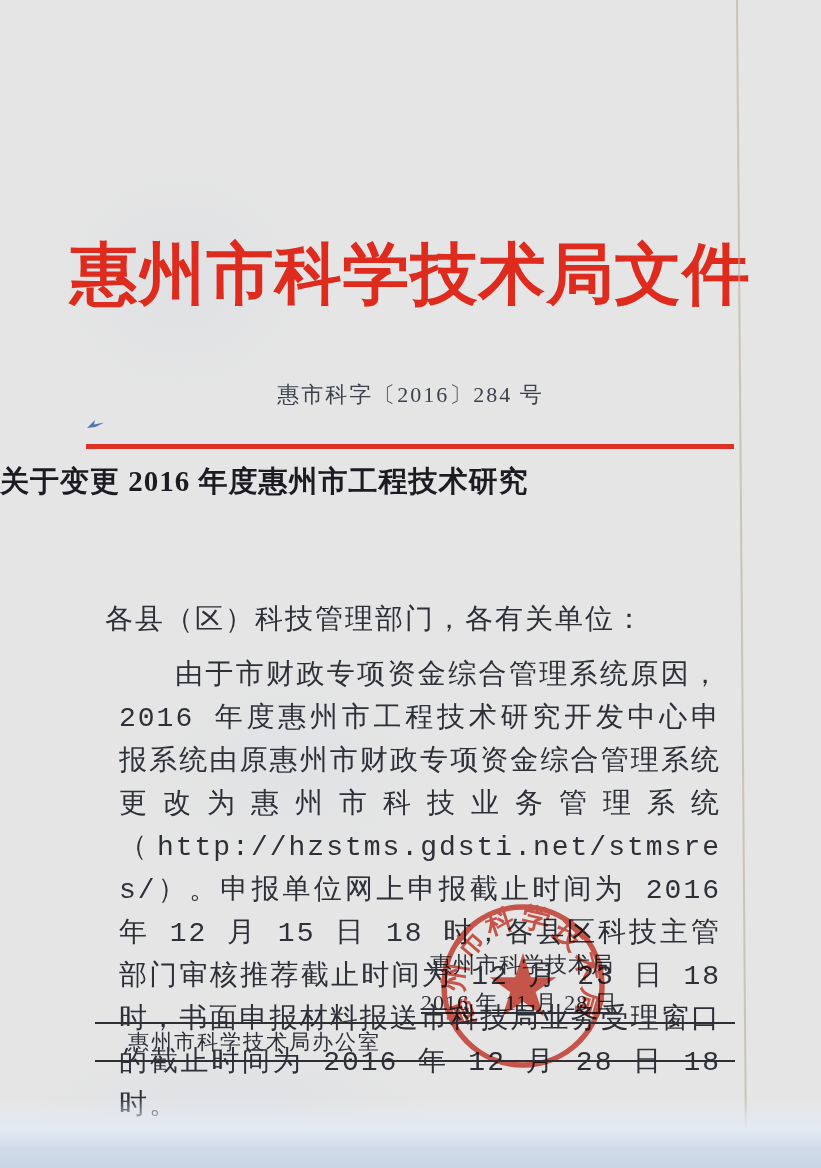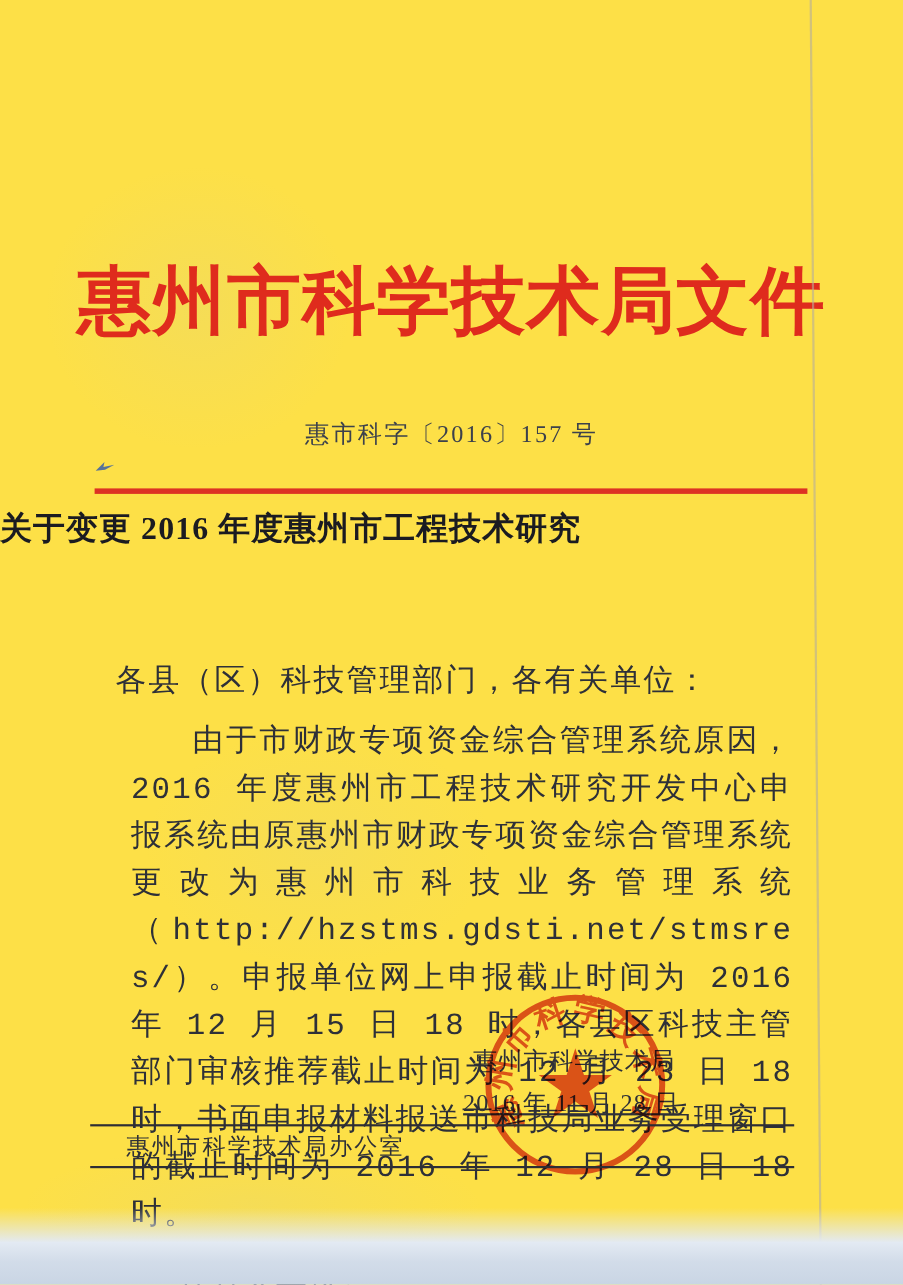--- a/index.html
+++ b/index.html
@@ -1,21 +1,21 @@
 <!DOCTYPE html>
 <html><head>
 <meta charset="utf-8">
 <style>
   html,body{margin:0;padding:0;}
   body{
     width:821px;height:1168px;position:relative;overflow:hidden;
     background:#fdfdfe;
     font-family:"Liberation Serif","DejaVu Serif",serif;
   }
-  .page{position:absolute;inset:0;background:#fde047;}
+  .page{position:absolute;inset:0;background:#e5e5e5;}
 
   
   .edge-line{
     position:absolute;left:736px;top:0;width:2px;height:1168px;
     background:#b5ad9c;opacity:.6;transform:rotate(-0.45deg);transform-origin:top left;
   }
   .scan-band{
     position:absolute;left:0;right:0;bottom:0;height:70px;
     background:linear-gradient(to bottom, rgba(220,228,240,0) 0%, #e3eaf3 45%, #d2dce9 70%, #c9d5e4 100%);
   }
@@ -73,39 +73,39 @@
     position:absolute;left:438px;top:901px;width:170px;height:170px;
     mix-blend-mode:multiply;opacity:.88;
   }
   .seal text{
     font-family:"Liberation Serif","DejaVu Serif",serif;
     font-size:28px;font-weight:bold;letter-spacing:4px;fill:#d8473a;
   }
 
   
   .footer{
-    position:absolute;left:82px;top:1022px;width:640px;height:40px;
+    position:absolute;left:95px;top:1022px;width:640px;height:40px;
     border-top:2px solid #2e2e34;border-bottom:2px solid #2e2e34;
     display:flex;justify-content:space-between;align-items:center;
     box-sizing:border-box;padding:0 24px 0 33px;
     font-size:21px;color:#2e3038;letter-spacing:2px;
   }
 </style>
 </head>
 <body>
 
 <div class="page">
 
   <div class="smudge s1"></div>
   <div class="smudge s2"></div>
   <div class="smudge s3"></div>
 
   <h1 class="header-title">惠州市科学技术局文件</h1>
 
-  <div class="doc-number">惠市科字〔2016〕157 号</div>
+  <div class="doc-number">惠市科字〔2016〕284 号</div>
 
   <svg class="pen-mark" width="20" height="13" viewBox="0 0 20 13">
     <path d="M1 10 L9 2 L8 6.5 L18 4.5 L11.5 8 L9.5 9 Z" fill="#3a5fa8" opacity="0.85"></path>
   </svg>
 
   <div class="red-rule"></div>
 
   <h2 class="doc-title"><span>关于变更 2016 年度惠州市工程技术研究</span><br></h2>
 
   <div class="content">

